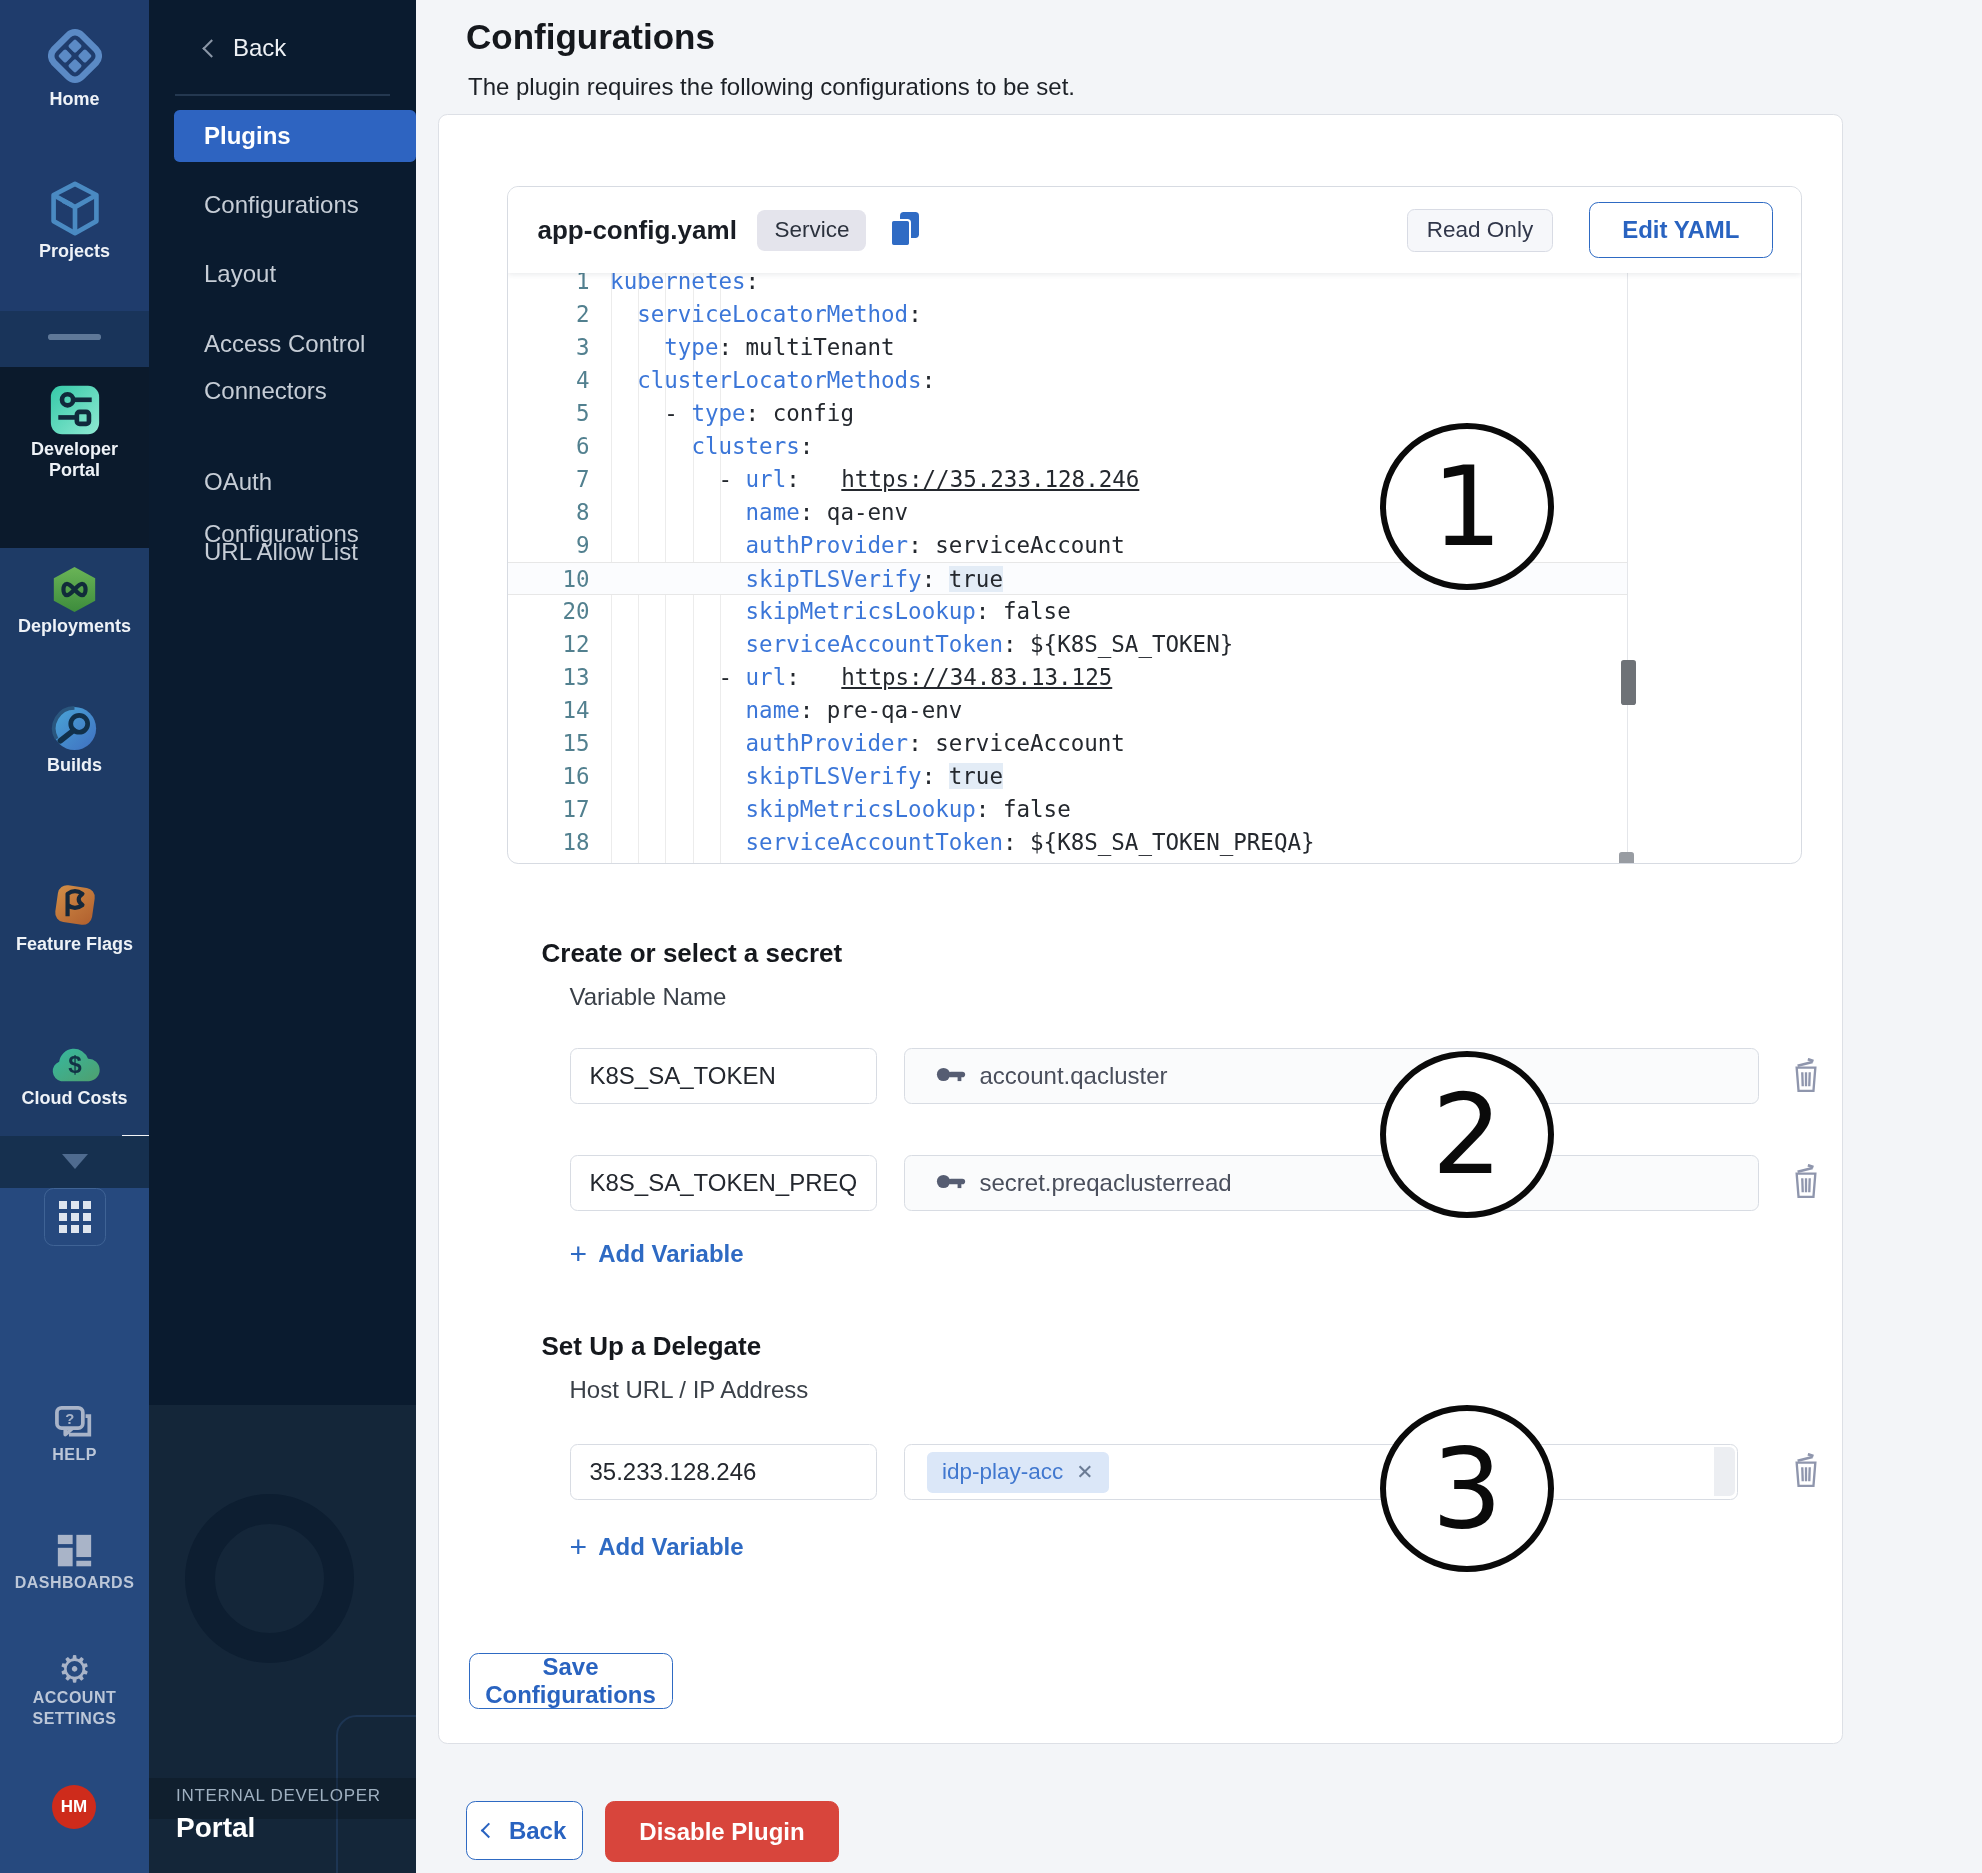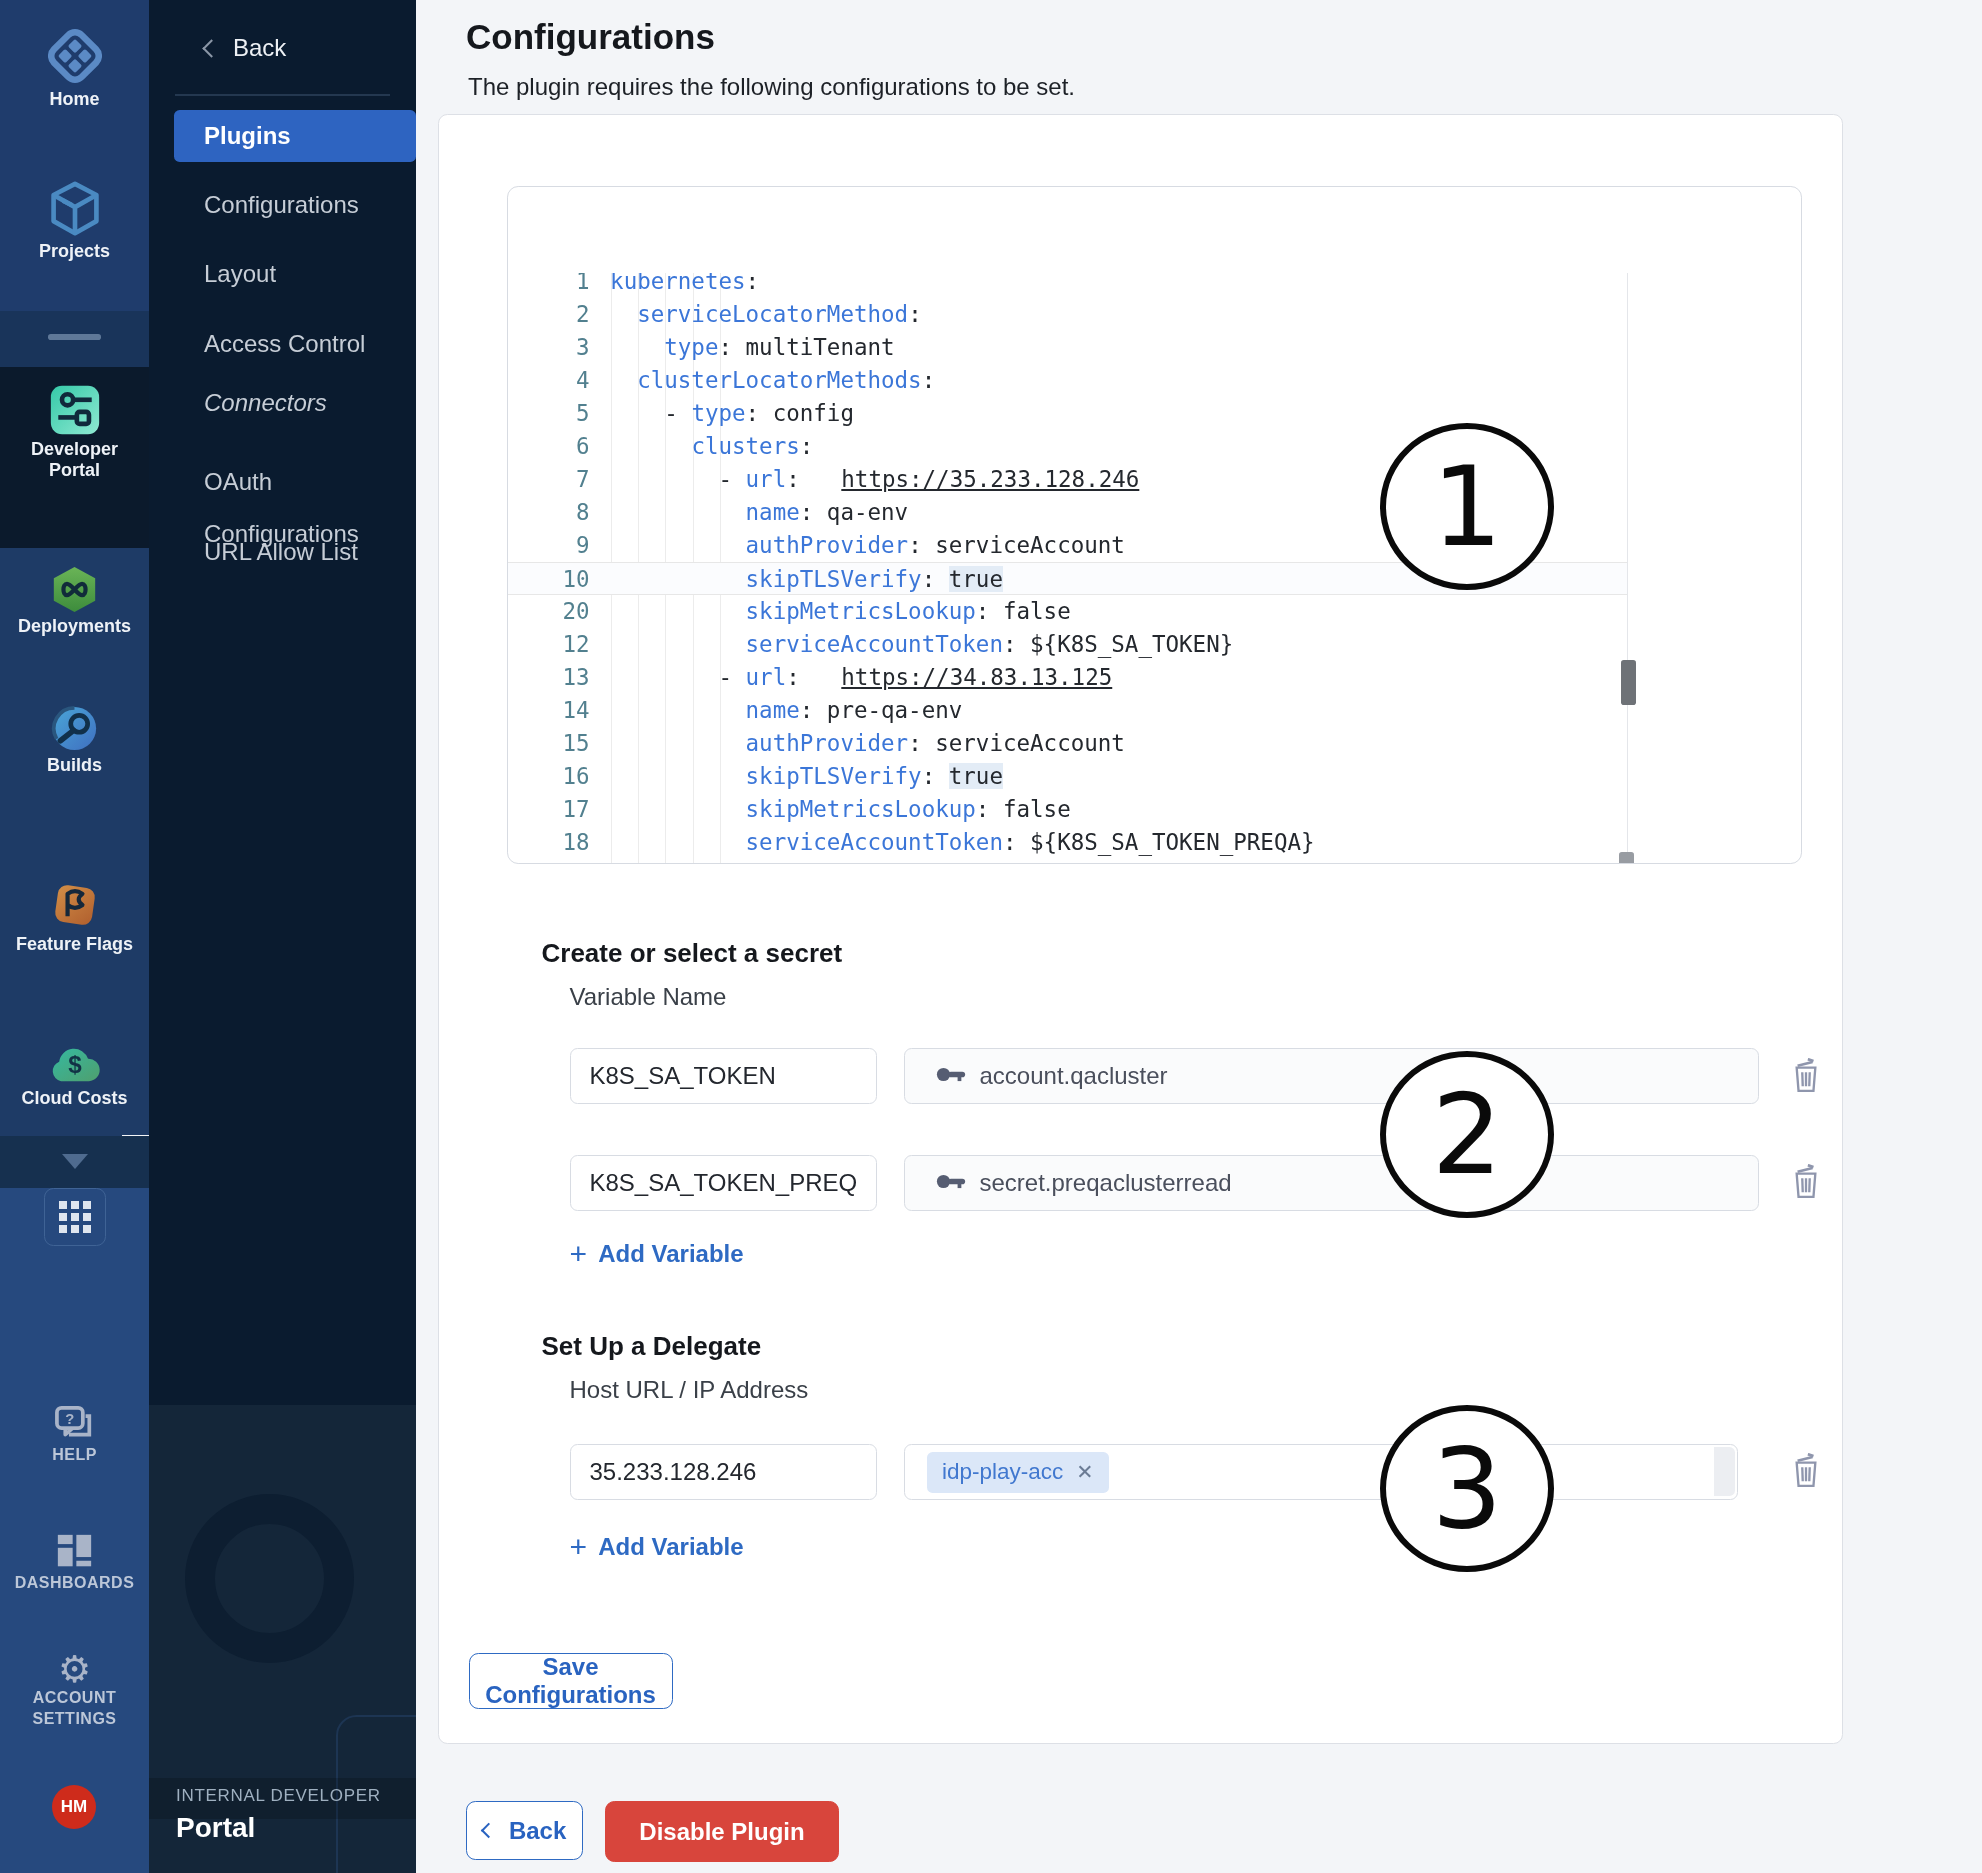--- a/index.html
+++ b/index.html
@@ -280,37 +280,49 @@
     <div class="back-row">
       <span class="back-chev"></span>
       <span class="back-lbl">Back</span>
     </div>
     <div class="side-div"></div>
 
     <div class="nav-item active" style="top:110px;">Plugins</div>
     <div class="nav-item" style="top:179px;">Configurations</div>
     <div class="nav-item" style="top:248px;">Layout</div>
     <div class="nav-item" style="top:318px;">Access Control</div>
-    <div class="nav-item" style="top:377px;font-style:italic;">Connectors</div>
+    <div class="nav-item" style="top:365px;">Connectors</div>
     <div class="nav-item" style="top:456px;">OAuth Configurations</div>
     <div class="nav-item" style="top:526px;">URL Allow List</div>
 
     <div class="side-foot">
       <div class="eyebrow">INTERNAL DEVELOPER</div>
       <div class="brand">Portal</div>
     </div>
   </nav>
 
   <main id="main">
     <h1 class="page-title">Configurations</h1>
     <div class="page-sub">The plugin requires the following configurations to be set.</div>
 
     <section class="outer-card">
 
       <div class="yaml-card">
+        <div class="yaml-head">
+          <span class="yaml-title">app-config.yaml</span>
+          <span class="yaml-badge">Service</span>
+          <span class="copy-ic">
+              <span class="b1"></span>
+              <span class="b2"></span>
+            </span>
+          <span class="yaml-head-right">
+            <span class="ro-badge">Read Only</span>
+            <button class="edit-btn">Edit YAML</button>
+          </span>
+        </div>
         <div class="code-wrap">
           <div class="guides">
             <i style="left:0;"></i>
               <i style="left:27px;"></i>
               <i style="left:54px;"></i>
               <i style="left:82px;"></i>
               <i style="left:109px;"></i>
           </div>
           <div class="code-inner" id="yaml-lines">
               <div class="cline"><span class="ln">1</span><span class="ct"><span class="tok-k">kubernetes</span><span class="tok-v">:</span></span></div>

